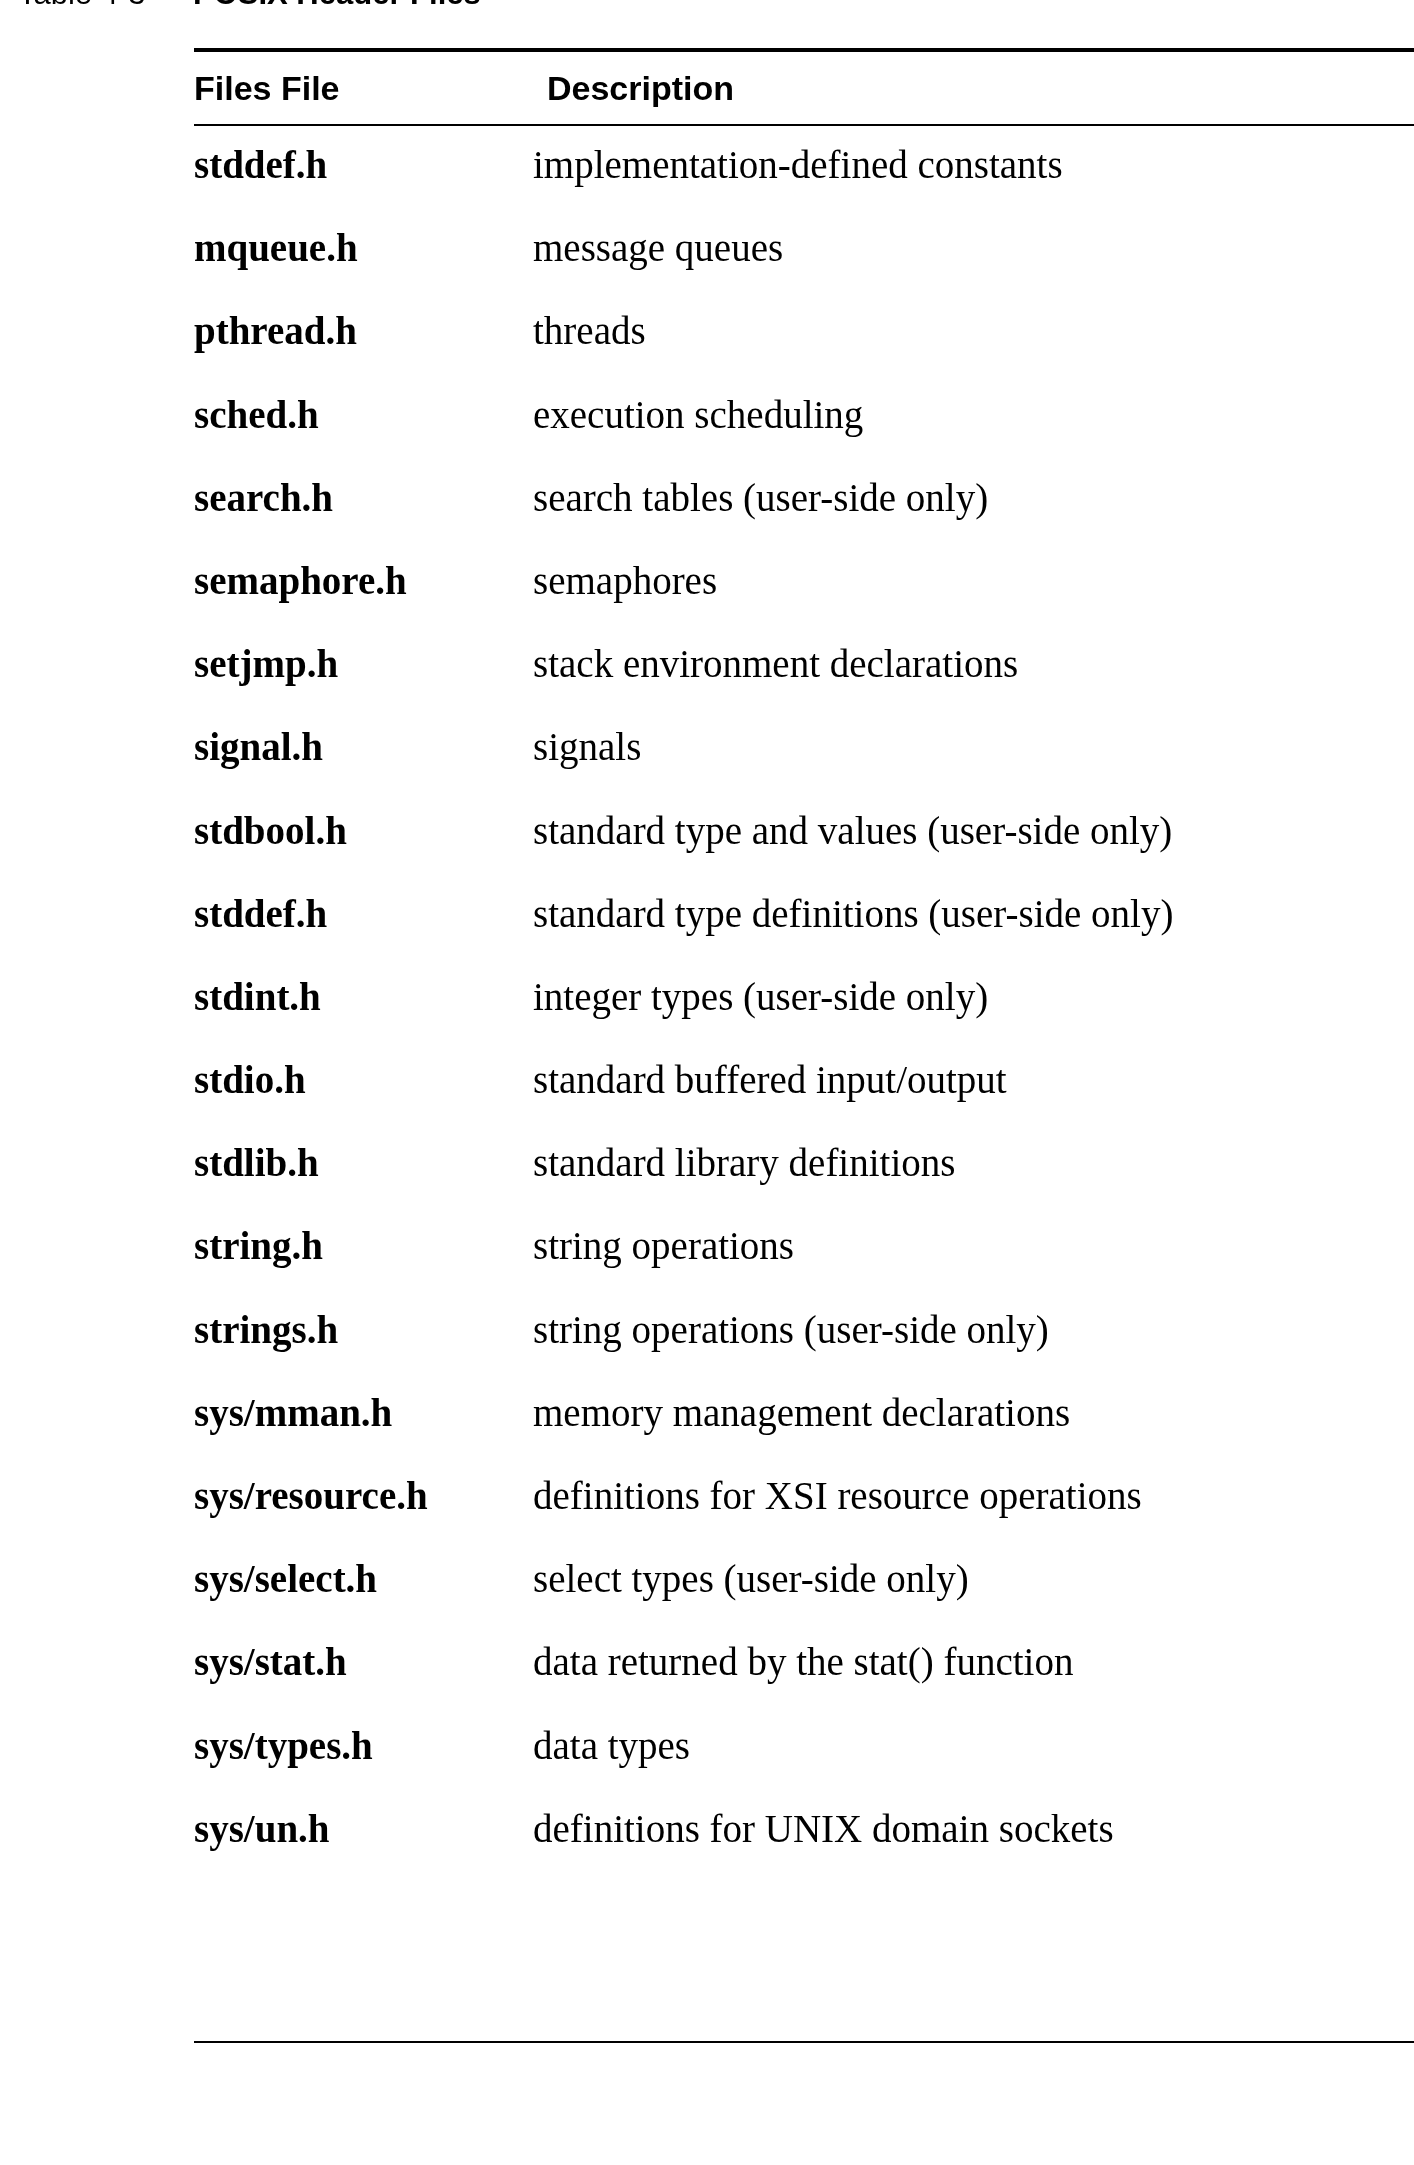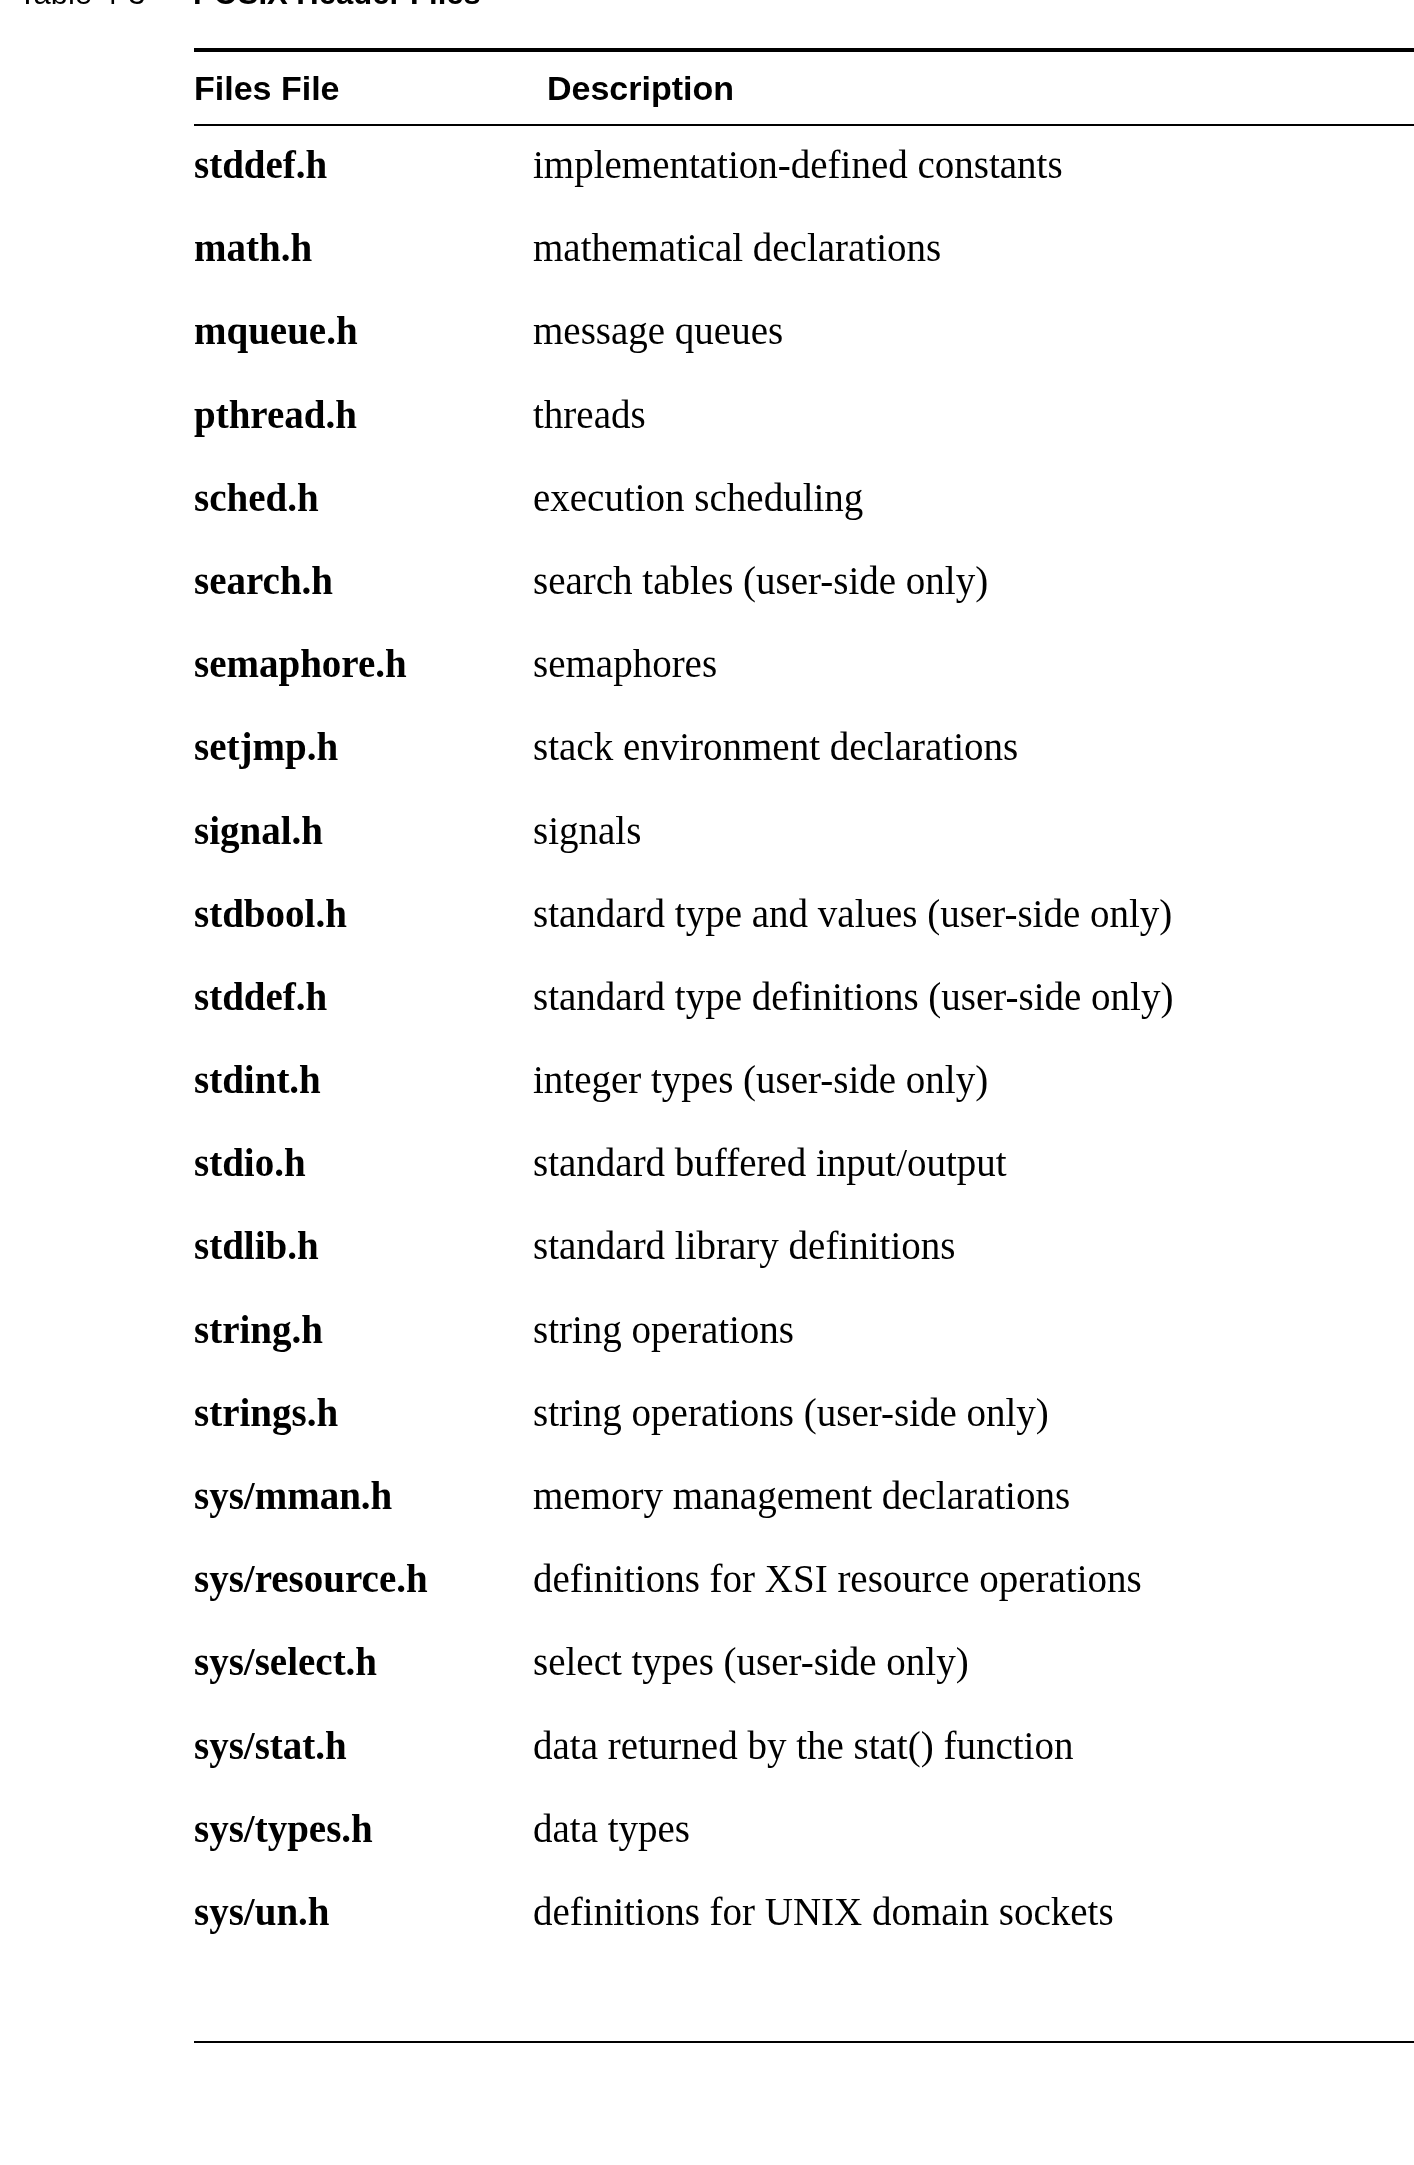--- a/index.html
+++ b/index.html
@@ -32,24 +32,20 @@
   <span class="th-file">Files File</span>
   <span class="th-desc">Description</span>
 </div>
 
 <div class="rule-head"></div>
 
 <div class="tbody">
   <div class="row">
       <span class="cell-file">stddef.h</span>
       <span class="cell-desc">implementation-defined constants</span>
-    </div>
-  <div class="row">
-      <span class="cell-file">math.h</span>
-      <span class="cell-desc">mathematical declarations</span>
     </div>
   <div class="row">
       <span class="cell-file">mqueue.h</span>
       <span class="cell-desc">message queues</span>
     </div>
   <div class="row">
       <span class="cell-file">pthread.h</span>
       <span class="cell-desc">threads</span>
     </div>
   <div class="row">

